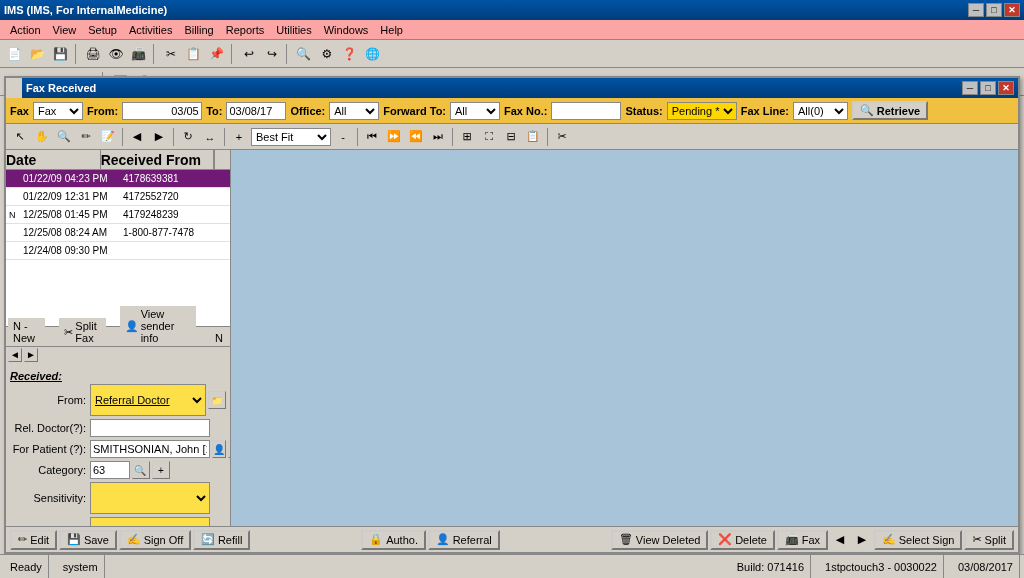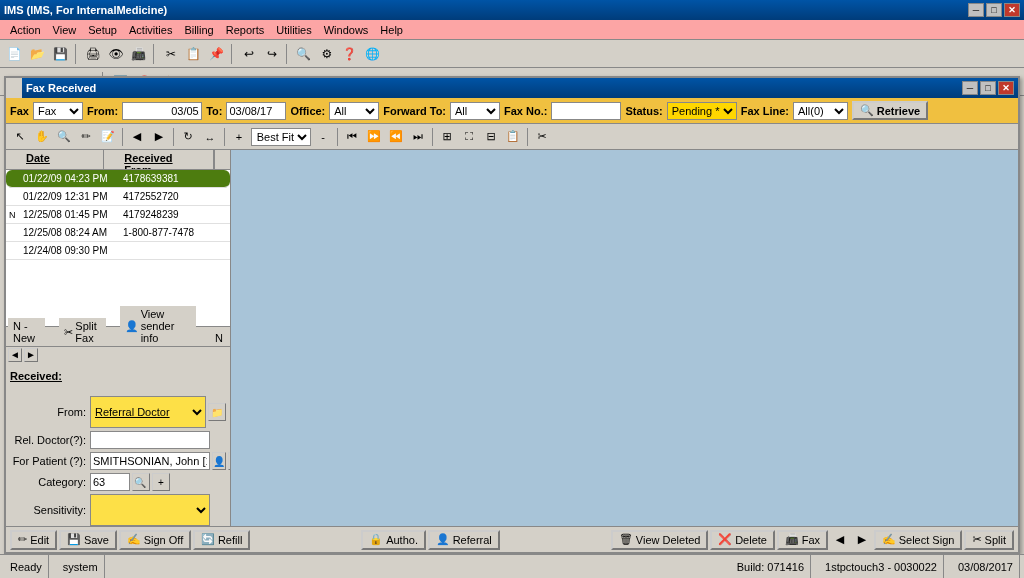--- a/index.html
+++ b/index.html
@@ -153,44 +153,43 @@
       background: white;
     }
 
     .fax-list-header {
       display: flex;
       background: #d4d0c8;
       border-bottom: 1px solid #888;
       height: 20px;
     }
     .list-col-header {
-      padding: 2px 20px;
-      font-size: 11px;
+      padding: 2px 0;
+      font-size: 14px;
       border-right: 1px solid #888;
       flex: 1;
       font-weight: bold;
       overflow: hidden;
-      text-decoration: underline;
     }
     .list-col-header.received { flex: 1.2; }
     .list-col-scroll { width: 16px; border-left: 1px solid #888; }
 
     .fax-list {
       flex: 1;
       overflow-y: auto;
       background: white;
     }
     .fax-row {
       display: flex;
       height: 18px;
       border-bottom: 1px solid #e0e0e0;
       cursor: pointer;
       align-items: center;
     }
-    .fax-row.selected { background: #4d7c0f; color: white; border-radius: 6px; }
+    .fax-row.selected { background: #701a75; color: white; }
     .fax-cell {
       padding: 0 3px;
       font-size: 10px;
       overflow: hidden;
       white-space: nowrap;
     }
     .fax-cell.date { width: 100px; }
     .fax-cell.from { flex: 1; }
     .fax-cell.flag { width: 14px; font-size: 9px; }
 
@@ -239,21 +238,22 @@
       background: #d4d0c8;
       padding: 4px;
       overflow-y: auto;
     }
 
     .section-title {
       font-size: 11px;
       font-weight: bold;
       text-decoration: underline;
       margin-top: 4px;
-      margin-bottom: 14px;
+      margin-bottom: 2px;
+      font-style: italic;
     }
 
     .field-row {
       display: flex;
       align-items: center;
       margin-bottom: 3px;
     }
     .field-label {
       font-size: 11px;
       min-width: 80px;
@@ -451,21 +451,21 @@
     <div class="fv-btn">✏</div>
     <div class="fv-btn">📝</div>
     <div class="fv-sep"></div>
     <div class="fv-btn">◀</div>
     <div class="fv-btn">▶</div>
     <div class="fv-sep"></div>
     <div class="fv-btn">↻</div>
     <div class="fv-btn">↔</div>
     <div class="fv-sep"></div>
     <div class="fv-btn">+</div>
-    <select class="filter-select" style="width:60px; height:18px;text-align:right;">
+    <select class="filter-select" style="width:80px; height:18px;">
       <option>Best Fit</option>
       <option>50%</option>
       <option>100%</option>
       <option>150%</option>
     </select>
     <div class="fv-btn">-</div>
     <div class="fv-sep"></div>
     <div class="fv-btn">⏮</div>
     <div class="fv-btn">⏩</div>
     <div class="fv-btn">⏪</div>

